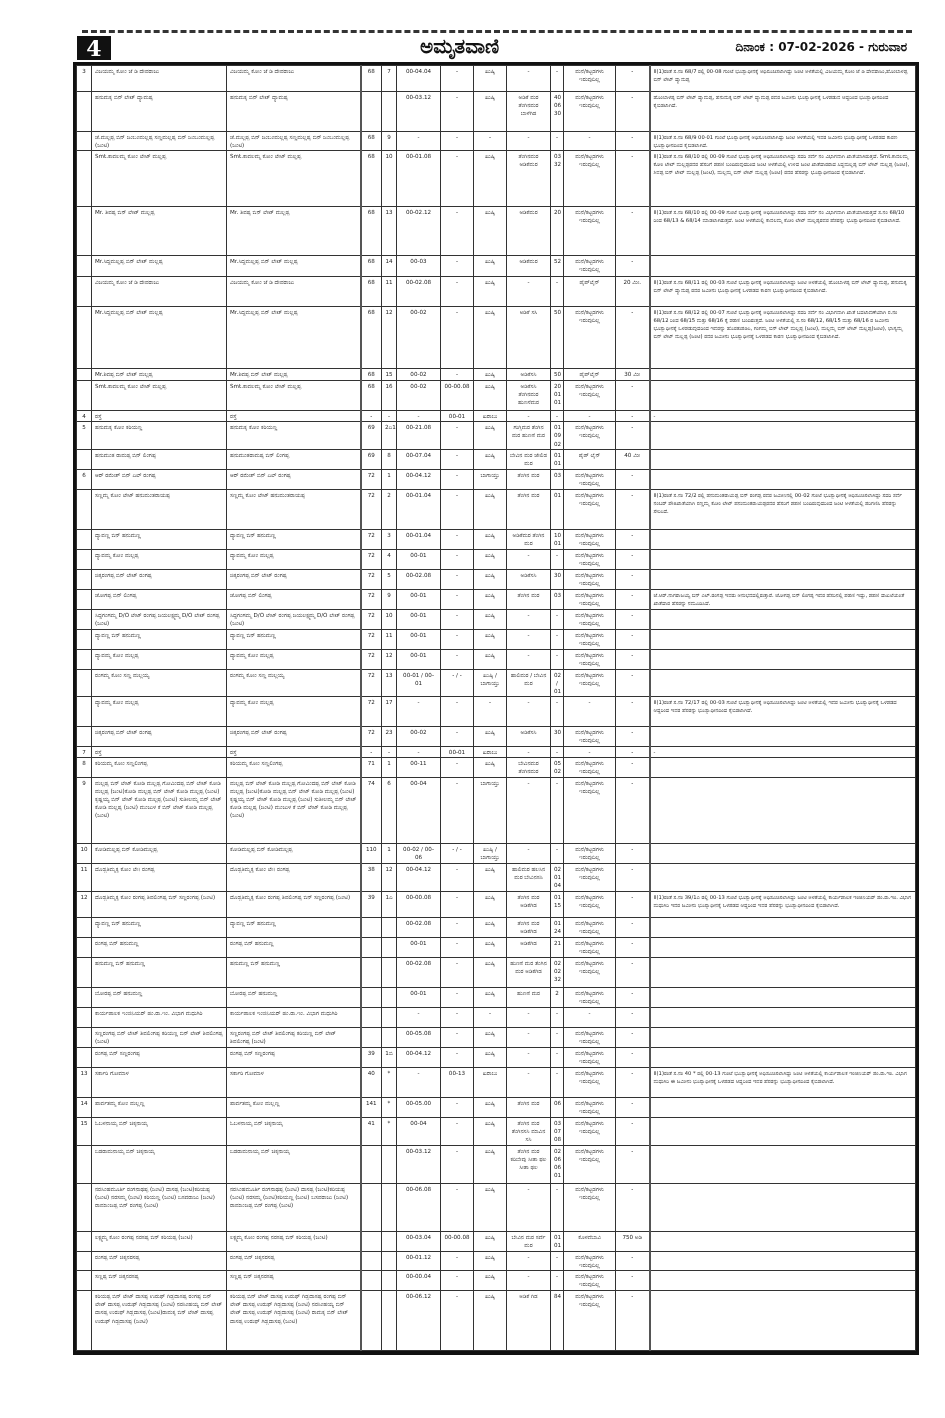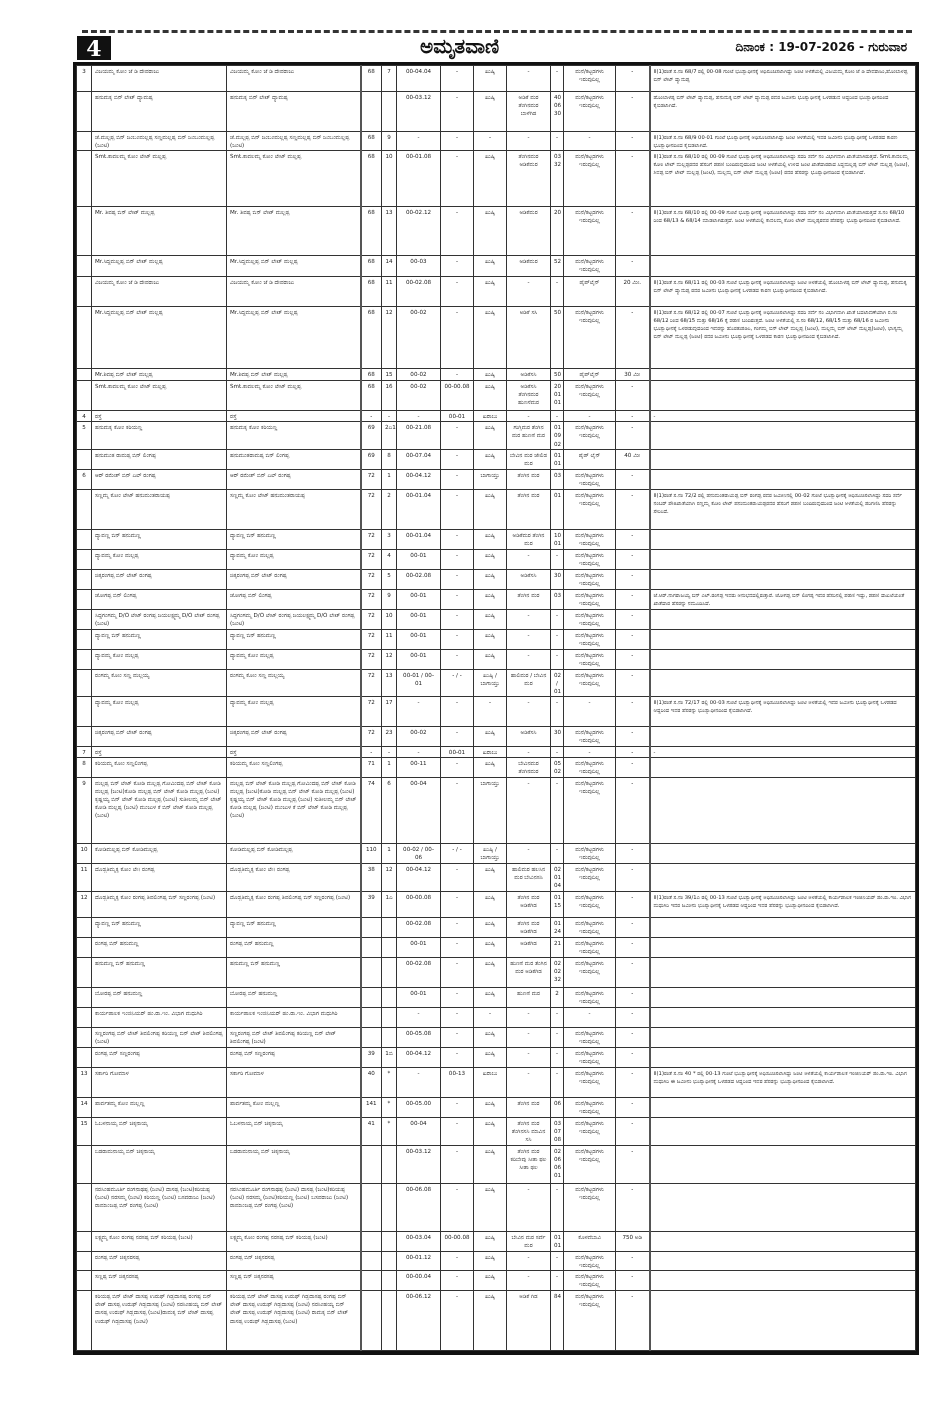--- a/index.html
+++ b/index.html
@@ -15,21 +15,21 @@
   td.num{text-align:center;}
   td.rm{font-size:5.2px;line-height:1.55;}
   .thick-l{border-left:2px solid #555;}
 </style>
 </head>
 <body>
 
 <div class="dash"></div>
 <div class="pageno">4</div>
 <div class="masthead">ಅಮೃತವಾಣಿ</div>
-<div class="dateline">ದಿನಾಂಕ : 19-07-2026 - ಗುರುವಾರ</div>
+<div class="dateline">ದಿನಾಂಕ : 07-02-2026 - ಗುರುವಾರ</div>
 
 <div class="tablewrap">
   <table>
     <colgroup>
       <col style="width:15px">
         <col style="width:135px">
         <col style="width:134px">
         <col style="width:21px">
         <col style="width:15px">
         <col style="width:44px">

